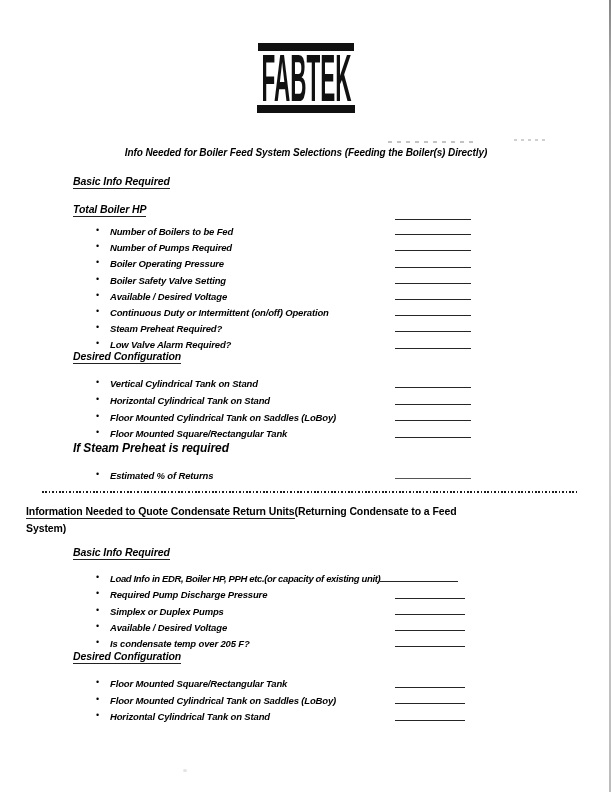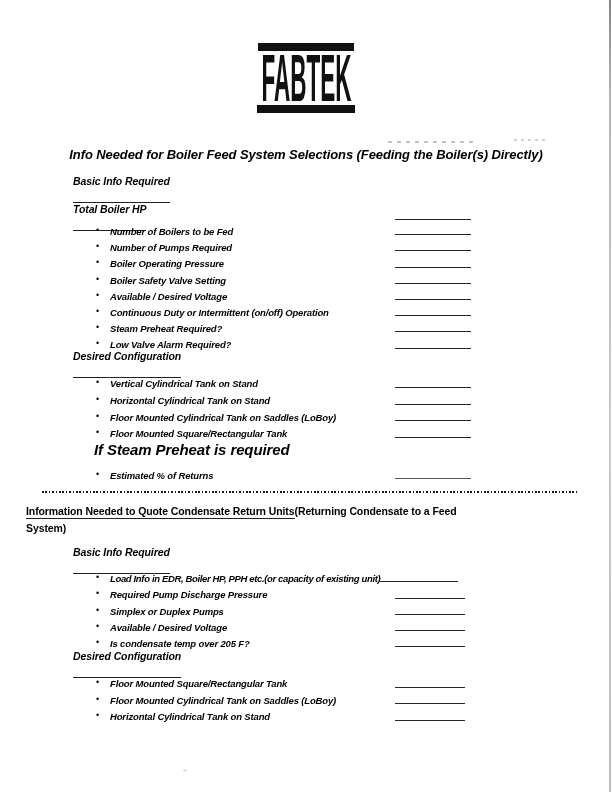--- a/index.html
+++ b/index.html
@@ -24,30 +24,30 @@
     background:repeating-linear-gradient(90deg,#d0d0d0 0 3px, transparent 3px 7px);
   }
   .speck { position:absolute; left:183px; top:769px; width:4px; height:3px;
     background:#e3e3e3; border-radius:50%; }
 
   
   .logo { position:absolute; left:257px; top:43px; width:99px; }
   .logo svg { display:block; }
   .doc-title {
     position:absolute; left:0; right:0; top:147px; text-align:center;
-    font-size:13px; font-weight:bold; font-style:italic; letter-spacing:-0.1px;
+    font-size:10px; font-weight:bold; font-style:italic; letter-spacing:-0.1px;
   }
   .sub-heading { position:absolute; left:73px; font-size:10.5px; }
   .sub-heading .uh {
     display:inline-block; font-weight:bold; font-style:italic;
-    border-bottom:1.5px solid #222; padding-bottom:15px; letter-spacing:-0.1px;
+    border-bottom:1.5px solid #222; padding-bottom:1px; letter-spacing:-0.1px;
   }
   .plain-heading {
-    position:absolute; left:73px; font-size:15px;
-    font-weight:bold; font-style:italic; letter-spacing:-0.1px;margin-left:21px;
+    position:absolute; left:73px; font-size:12px;
+    font-weight:bold; font-style:italic; letter-spacing:-0.1px;
   }
 
   
   .list { position:absolute; left:0; right:0; }
   .row { position:relative; padding-left:110px; white-space:nowrap; }
   .l1 .row { height:16.2px; line-height:16.2px; }
   .l2 .row { height:16.8px; line-height:16.8px; }
   .l3 .row { height:16.0px; line-height:16.0px; }
   .l4 .row { height:16.3px; line-height:16.3px; }
   .l5 .row { height:16.6px; line-height:16.6px; }

